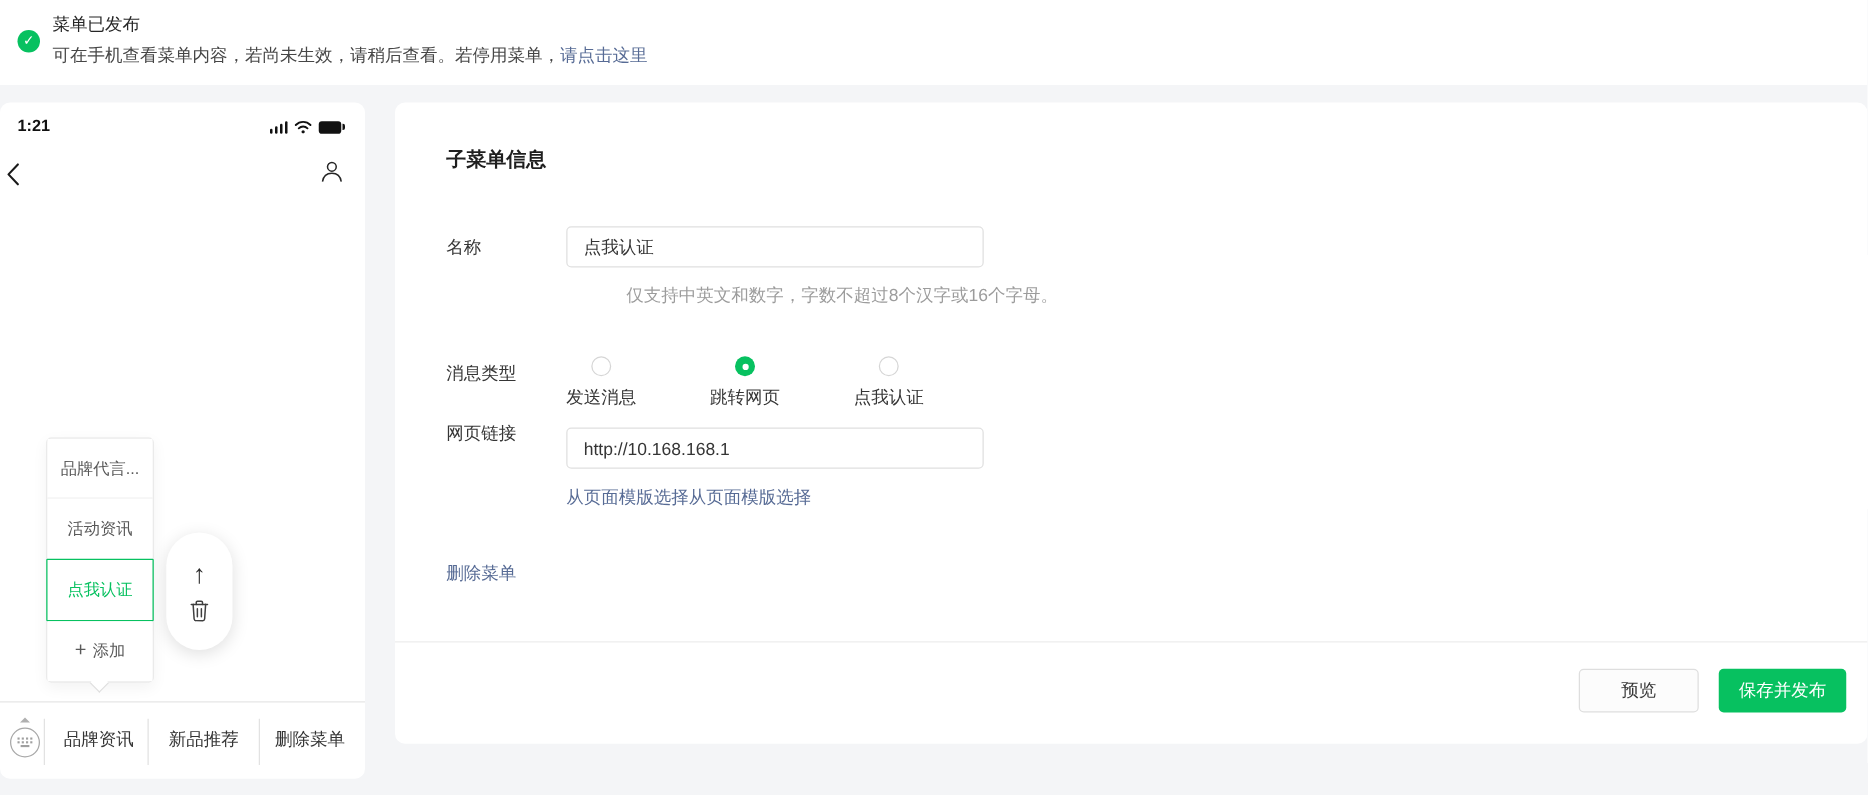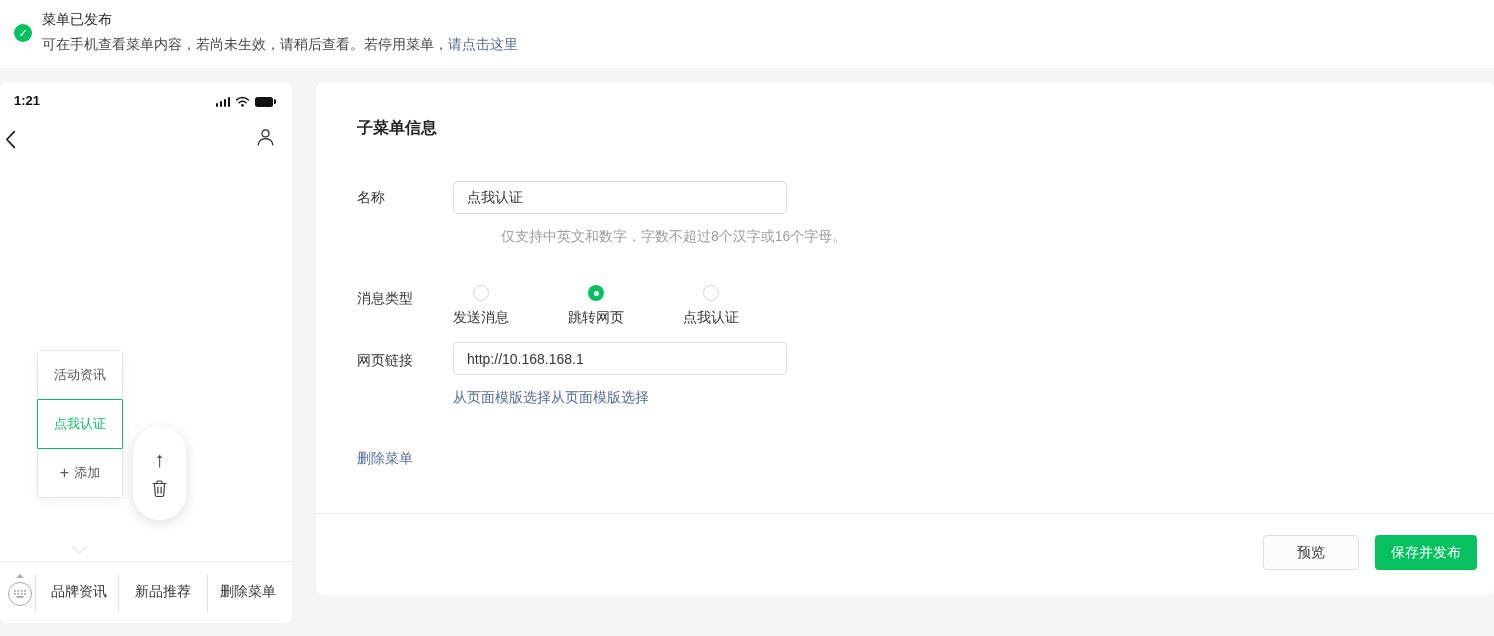--- a/index.html
+++ b/index.html
@@ -57,21 +57,21 @@
     border-radius:50%; display:flex; align-items:center; justify-content:center; cursor:pointer; }
   .vdiv { position:absolute; top:13px; width:1px; height:37px; background:#e2e2e2; }
   .vdiv.v1{left:35px}.vdiv.v2{left:118px}.vdiv.v3{left:207px}
   .mb-item { position:absolute; top:21px; font-size:14px; color:#353535; cursor:pointer; }
   .mb-item.m1{left:51px}.mb-item.m2{left:135px}.mb-item.m3{left:220px}
 
   
   .panel { position:absolute; left:316px; top:82px; width:1178px; height:513px; background:#fff; border-radius:8px; }
   .form-title { position:absolute; left:41px; top:36px; font-size:16px; font-weight:700; color:#1f1f1f; }
   .f-label { position:absolute; left:41px; font-size:14px; color:#353535; }
-  .lbl-name{top:107px}.lbl-type{top:208px}.lbl-url{top:270px}
+  .lbl-name{top:107px}.lbl-type{top:208px}.lbl-url{top:256px}
   .inp { position:absolute; left:137px; width:334px; height:33px; border:1px solid #e0e0e0; border-radius:4px;
     padding:0 13px; font-size:14px; color:#353535; outline:none; background:#fff; font-family:inherit; }
   .inp-name{top:99px}.inp-url{top:260px}
   .hint { position:absolute; left:137px; top:146px; font-size:14px; color:#9c9c9c;margin-left:48px; }
   .radio-opt { position:absolute; top:203px; display:flex; align-items:center; gap:8px;
     font-size:14px; color:#353535; cursor:pointer;flex-direction:column; }
   .radio-opt.r1{left:137px}.radio-opt.r2{left:252px}.radio-opt.r3{left:367px}
   .rdot { width:16px; height:16px; border-radius:50%; border:1px solid #d6d6d6; background:#fff; position:relative; flex:none; }
   .radio-opt.selected .rdot { border:none; background:#07C160; }
   .radio-opt.selected .rdot::after { content:""; position:absolute; left:5.5px; top:5.5px; width:5px; height:5px;
@@ -116,20 +116,21 @@
       </svg>
   </span>
   <span class="person-icon">
     <svg width="19" height="19" viewBox="0 0 19 19" fill="none" stroke="#262626" stroke-width="1.2">
       <circle cx="9.5" cy="5.4" r="3.5"></circle>
       <path d="M2 17.3 C2.7 12.6 5.7 10.6 9.5 10.6 C13.3 10.6 16.3 12.6 17 17.3"></path>
     </svg>
   </span>
 
   <div class="popup">
+    <div class="popup-item hasline">品牌代言...</div>
     <div class="popup-item">活动资讯</div>
     <div class="popup-item active">点我认证</div>
     <div class="popup-item">
         <span class="plus-glyph">+</span>
         <span>添加</span>
       </div>
   </div>
   <div class="popup-tip"></div>
 
   <div class="pill">

